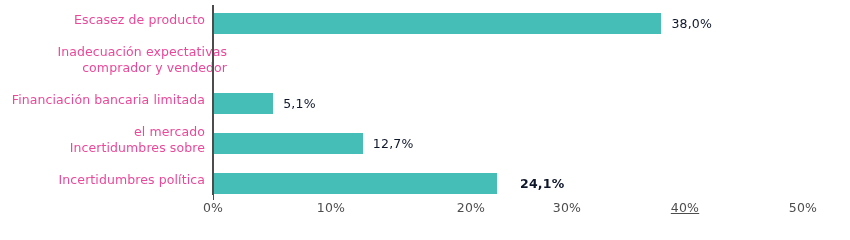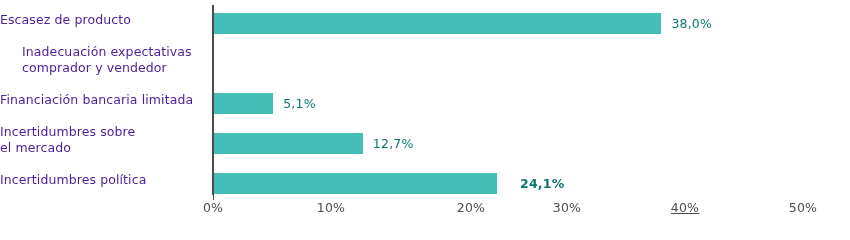--- a/index.html
+++ b/index.html
@@ -54,32 +54,33 @@
     height: 21px;
     background: #45beb8;
   }
 
   .bar-value {
     position: absolute;
     top: 8px;
     height: 21px;
     line-height: 21px;
     font-size: 12.5px;
-    color: #0f766e;
+    color: #0f172a;
     white-space: nowrap;
     letter-spacing: 0.2px;
   }
 
   .cat-label-wrap {
     position: absolute;
     left: 0;
     width: 205px;
+    text-align: right;
     font-size: 12.5px;
     line-height: 16px;
-    color: #4c1d95;
+    color: #ec4899;
     letter-spacing: 0.1px;
   }
 
   .tick {
     position: absolute;
     top: 195px;
     width: 1px;
     height: 5px;
     background: #4c4c4c;
   }
@@ -106,22 +107,22 @@
   <div class="cat-label-wrap" style="top:44px;margin-left:22px;">
     <div>Inadecuación expectativas</div>
     <div>comprador y vendedor</div>
   </div>
 
   <div class="cat-label-wrap" style="top:92px;">
     <div>Financiación bancaria limitada</div>
   </div>
 
   <div class="cat-label-wrap" style="top:124px;">
+    <div>el mercado</div>
     <div>Incertidumbres sobre</div>
-    <div>el mercado</div>
   </div>
 
   <div class="cat-label-wrap" style="top:172px;">
     <div>Incertidumbres política</div>
   </div>
 
   <div id="plot-area">
 
     <div class="bar-band" style="top:0px;">
       <div class="bar" style="width: 448.4px; background: rgb(69, 190, 184);"></div>

